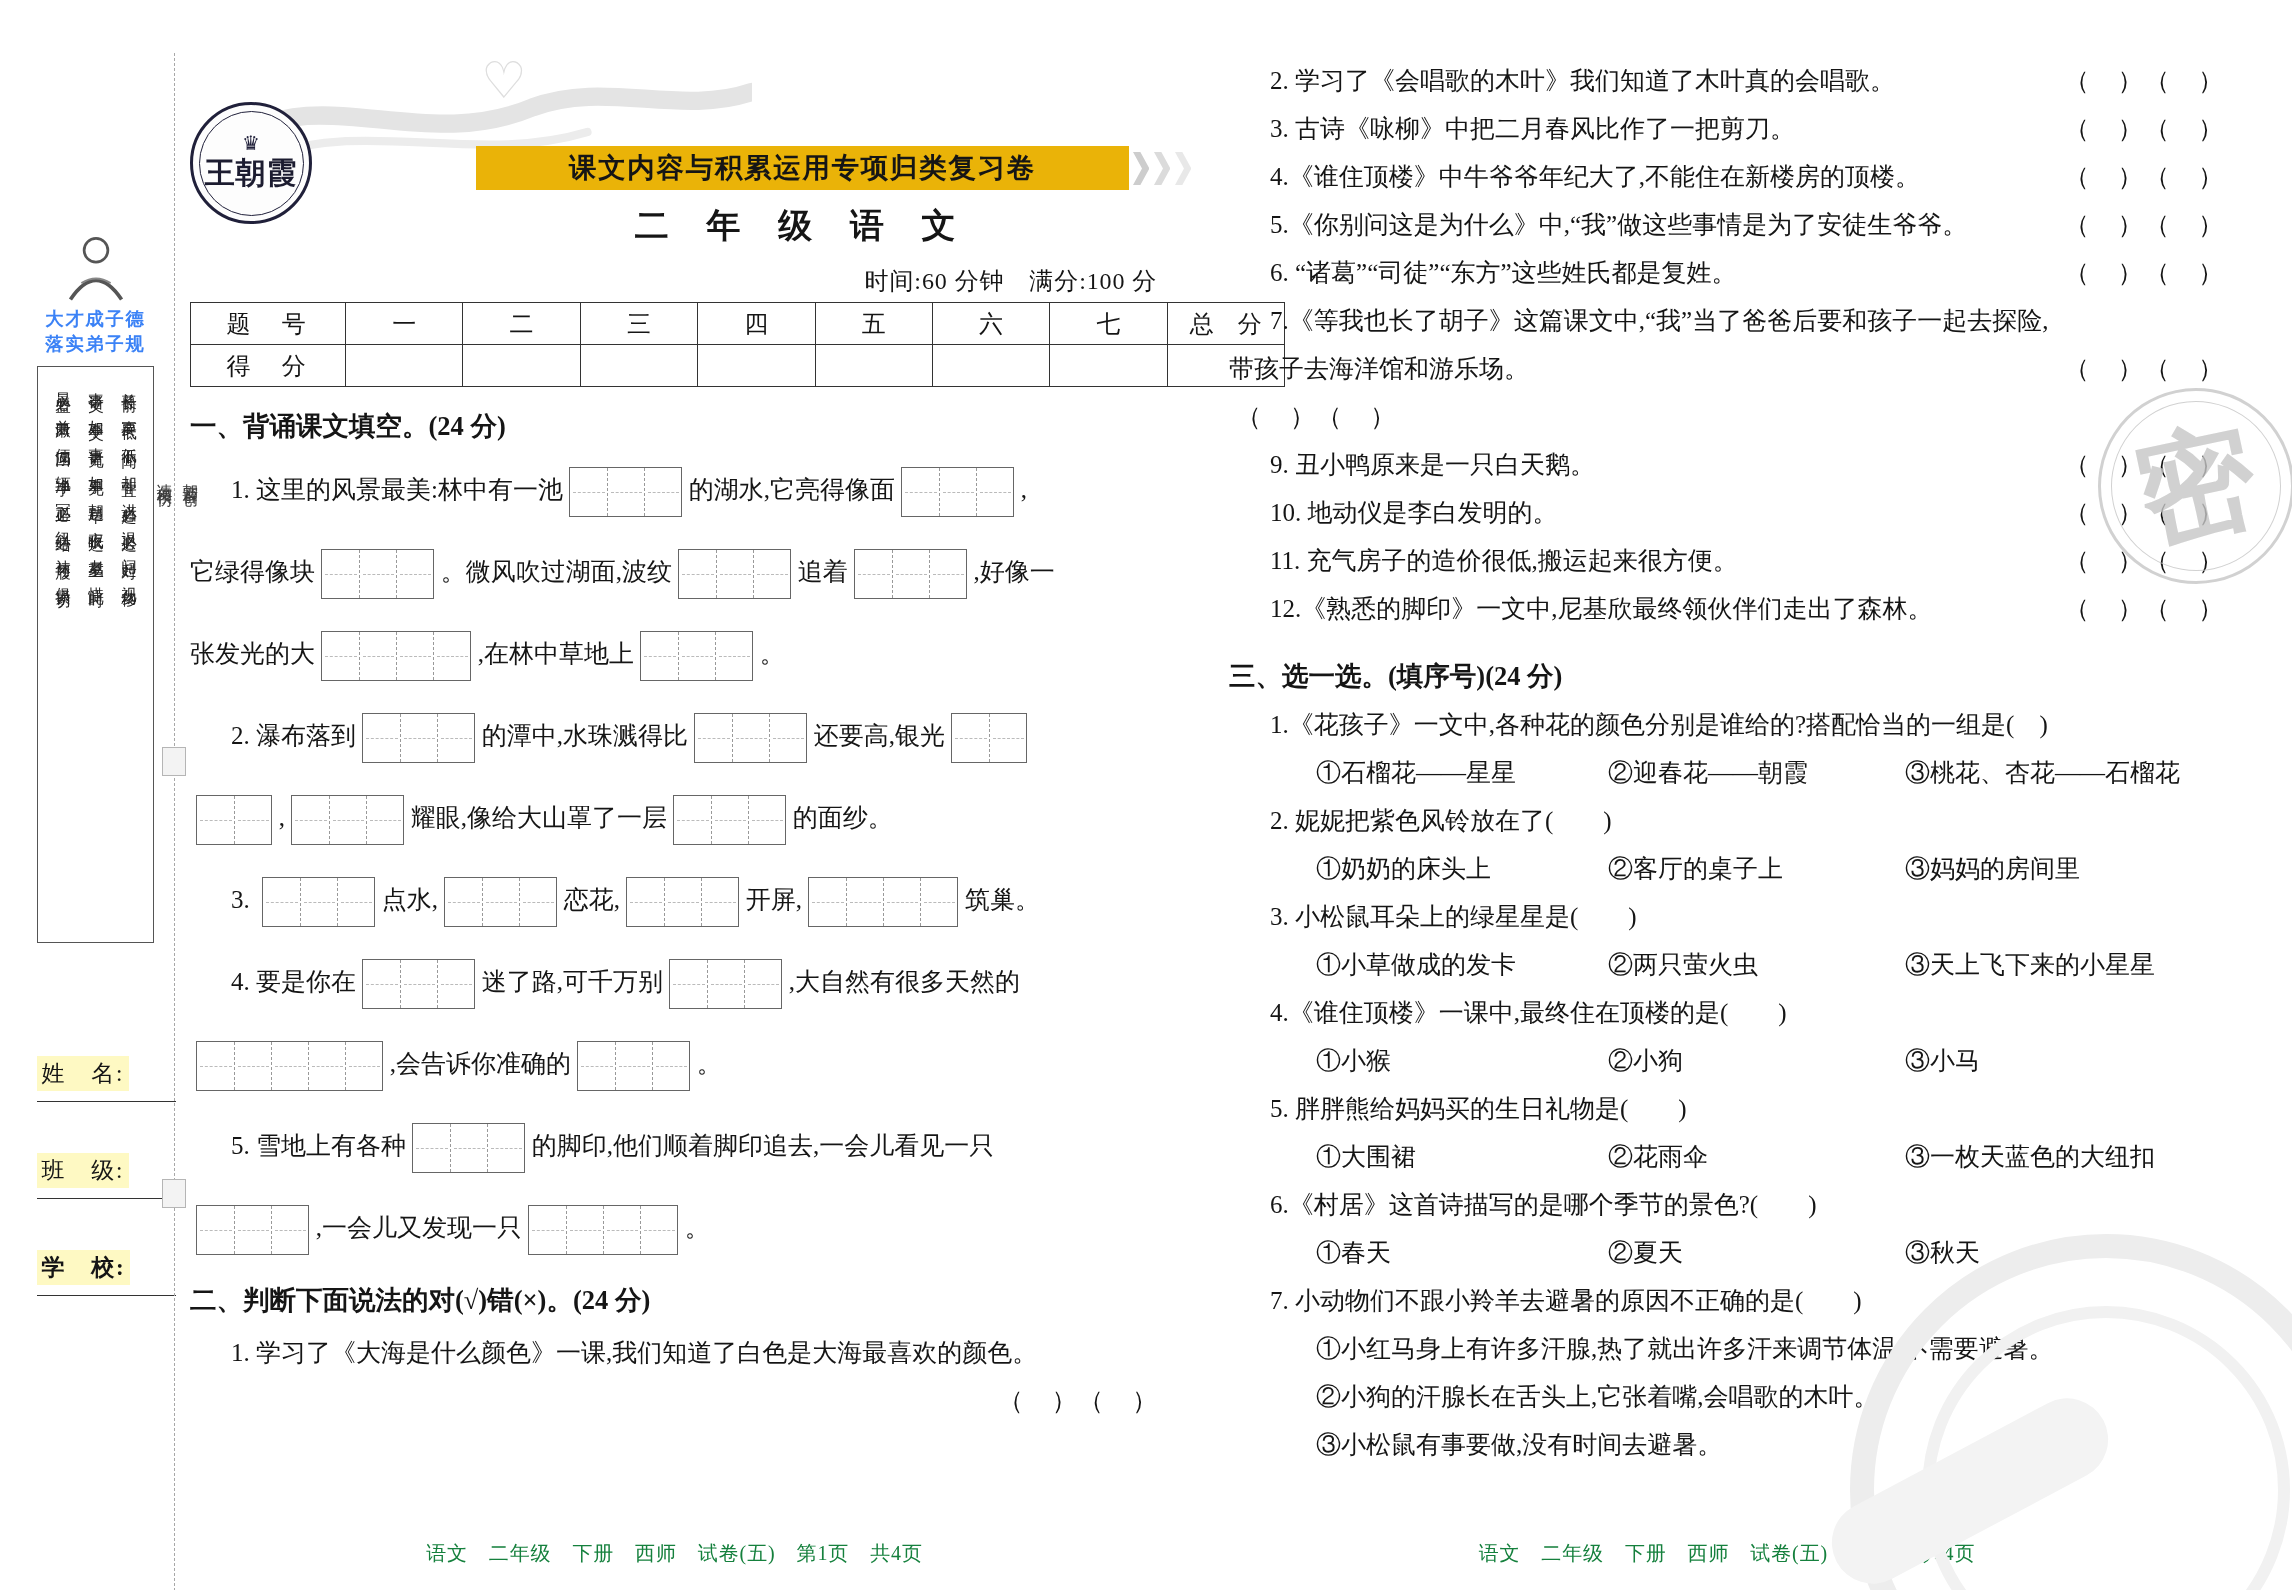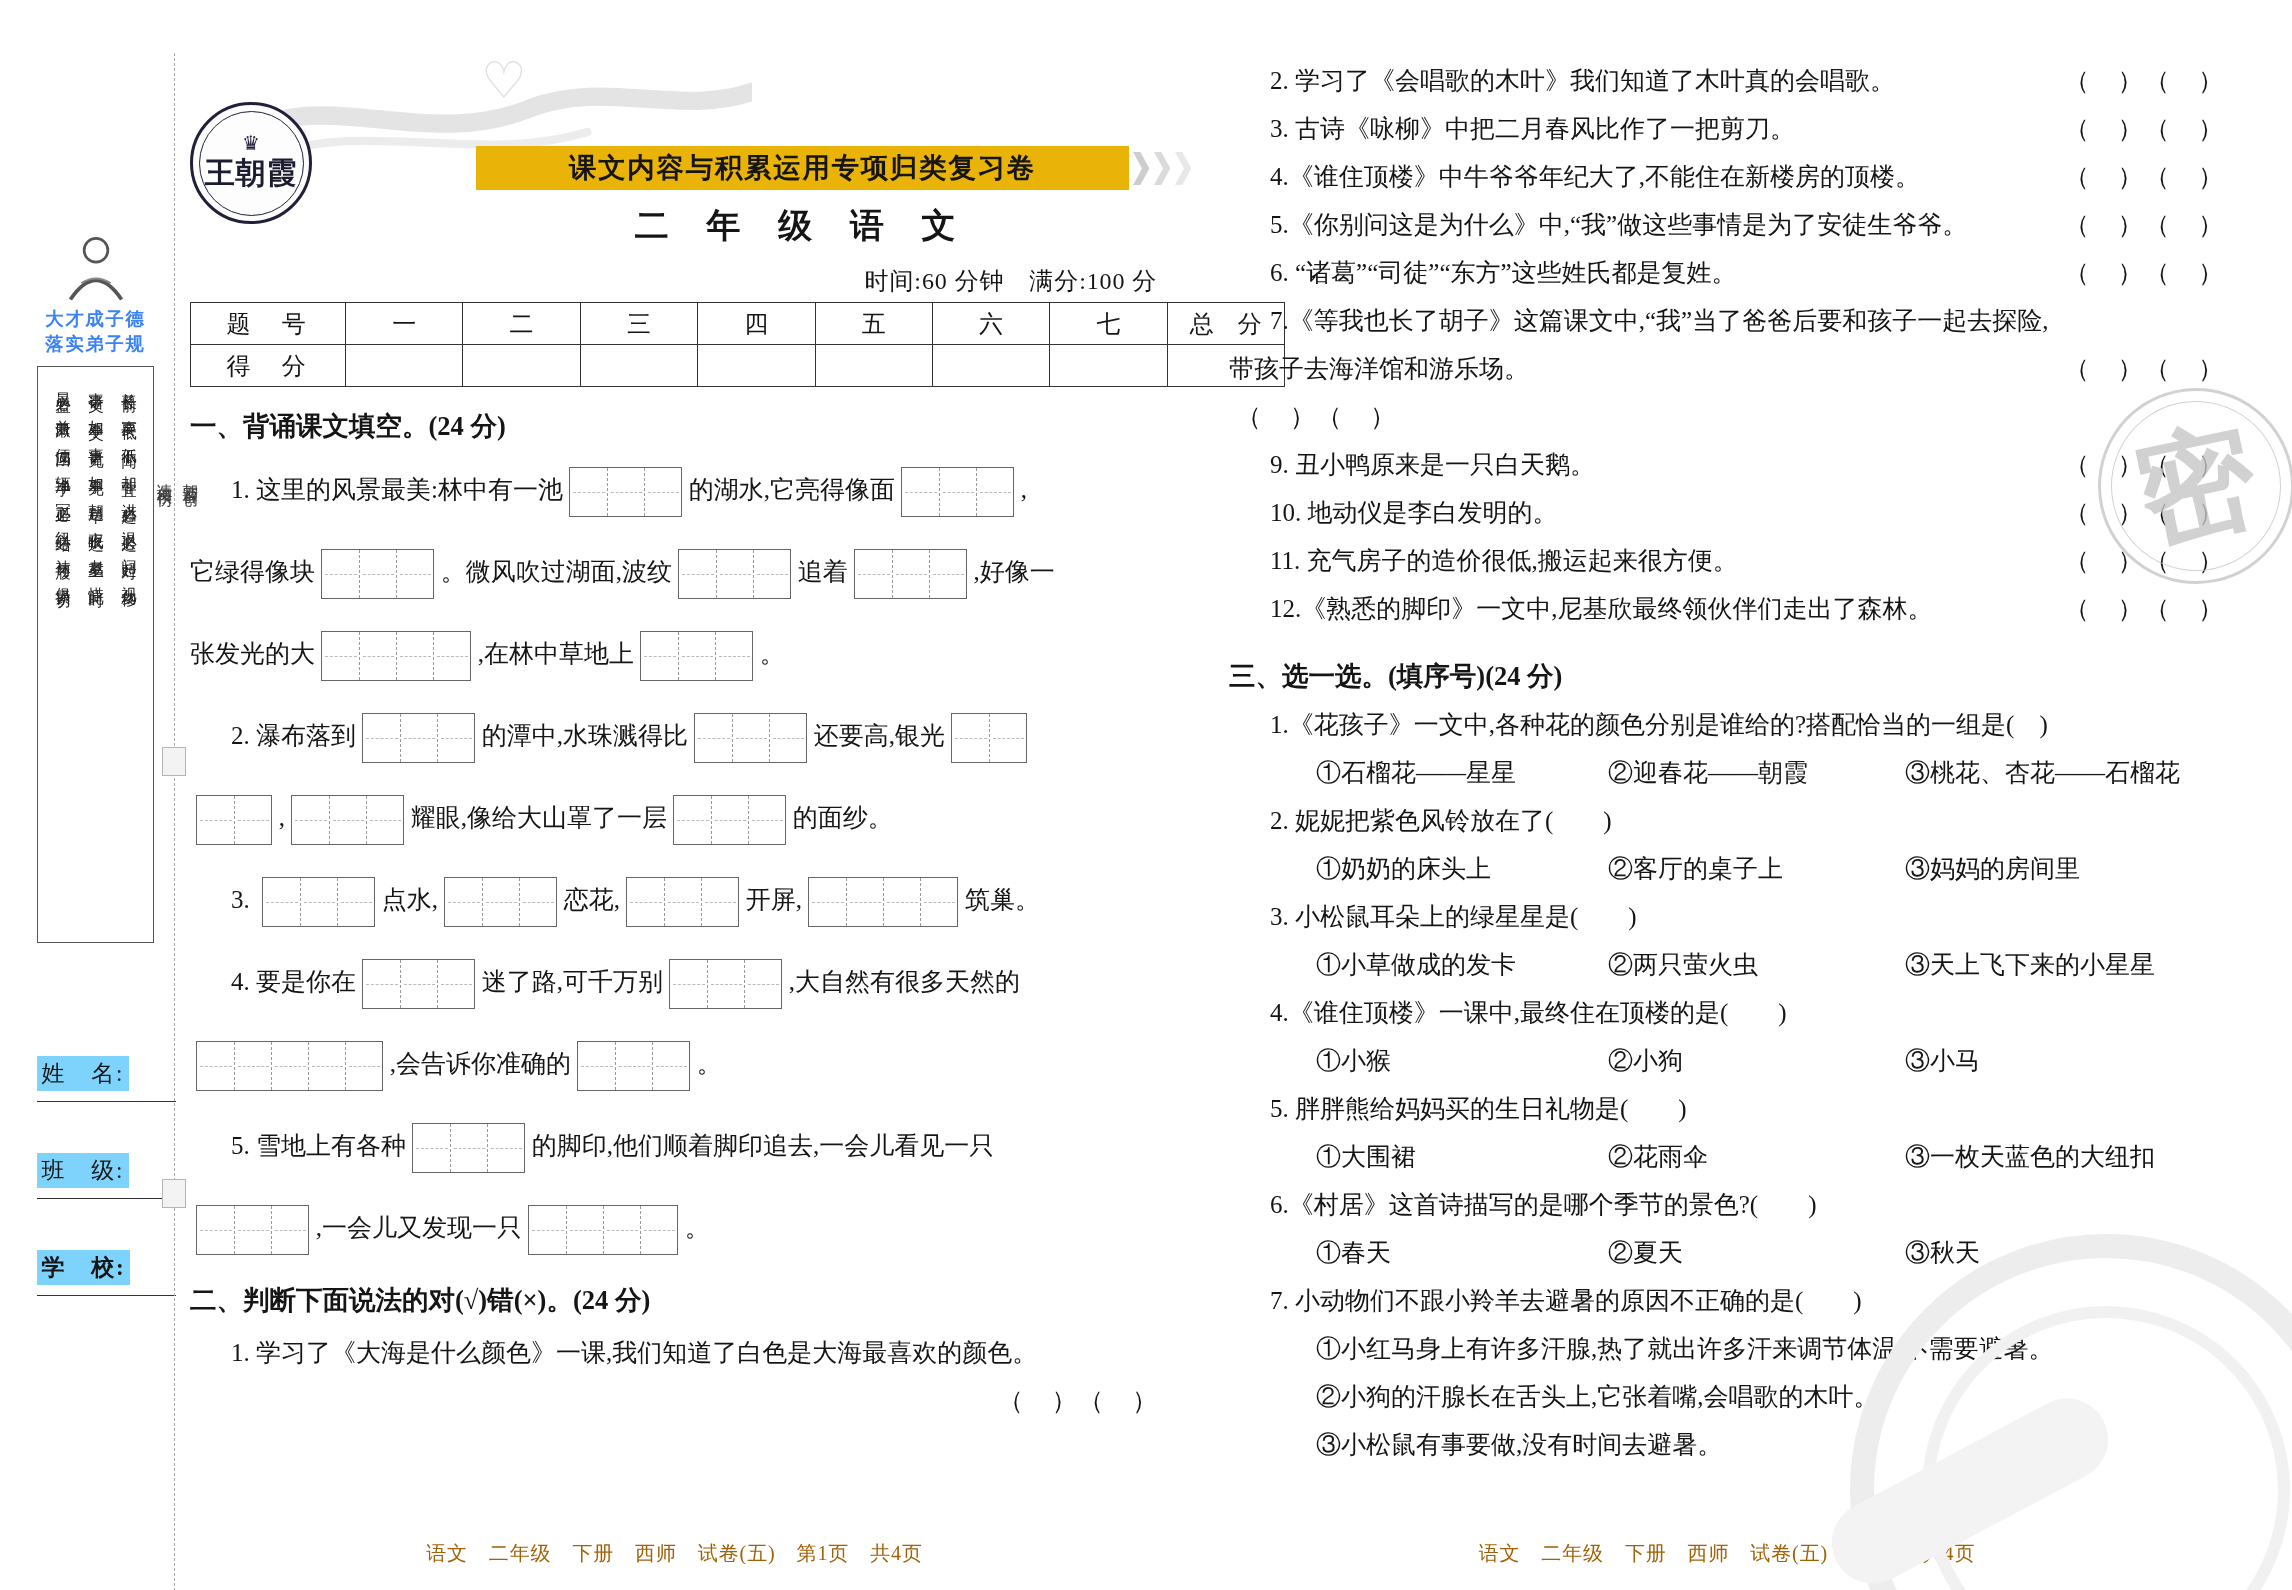--- a/index.html
+++ b/index.html
@@ -15,21 +15,21 @@
 
   
   .sidebar { position:absolute; left:37px; top:230px; width:117px; }
   .seal { width:100%; display:flex; justify-content:center; }
   .motto { font-size:18.3px; color:#3b82f6; font-weight:bold; text-align:center; letter-spacing:1.8px; line-height:25px; }
   .dzg-box { margin-top:9.1px; border:1.8px solid #555; height:577px; display:flex; justify-content:space-evenly; padding:12.8px 1.8px; }
   .dzg-col { writing-mode:vertical-rl; text-orientation:upright; font-size:15.5px; letter-spacing:2.7px; color:#222; }
 
   .field { position:absolute; left:37px; width:139px; height:46px; border-bottom:1.8px solid #333; }
   .f-name { top:1056px; } .f-class { top:1153px; } .f-school { top:1250px;font-weight:bold; }
-  .flabel { display:inline-block; font-size:23px; letter-spacing:1.8px; background:#7dd3fc; padding:1.8px 4.6px; }
+  .flabel { display:inline-block; font-size:23px; letter-spacing:1.8px; background:#fef9c3; padding:1.8px 4.6px; }
 
   
   .foldline { position:absolute; left:174px; top:53px; bottom:0; border-left:1.8px dashed #a8a8a8; }
   .foldnote { position:absolute; left:149px; top:471px; writing-mode:vertical-rl; text-orientation:upright;
               font-size:15.5px; letter-spacing:2.7px; color:#3a3a3a; }
   .foldnote span { display:block; margin-left:4.6px; }
   .fold-mark { position:absolute; left:162px; width:24px; height:29px; border:1.8px solid #b5b5b5; background:#f3f3f3; }
   .fm1 { top:747px; } .fm2 { top:1179px; }
 
   
@@ -81,21 +81,21 @@
   .s2item { display:flex; align-items:flex-end; font-size:25px; line-height:48px; }
   .s2text { flex:1; text-indent:41px; }
   .parens { white-space:nowrap; padding-left:7.3px; letter-spacing:1.8px; }
 
   .s3qt { font-size:25px; line-height:48px; text-indent:41px; }
   .opts-row { display:grid; grid-template-columns:292px 297px auto; padding-left:87px;
               font-size:25px; line-height:48px; }
   .opts-block .opt { display:block; padding-left:87px; font-size:25px; line-height:48px; }
 
   .footer { position:absolute; bottom:24px; left:0; width:100%; text-align:center;
-            font-size:20px; letter-spacing:0.9px; color:#a16207; }
+            font-size:20px; letter-spacing:0.9px; color:#15803d; }
 
   
   .secret-seal { position:absolute; right:-69px; top:388px; width:196px; height:196px; border-radius:50%;
                  border:3.7px solid #c6c6c6; transform:rotate(-12deg); display:flex; align-items:center;
                  justify-content:center; opacity:.8; pointer-events:none; }
   .secret-seal::after { content:""; position:absolute; inset:10px; border:1.8px solid #c6c6c6; border-radius:50%; }
   .secret-seal span { font-size:117px; font-weight:bold; color:#c6c6c6; }
   .big-wm { position:absolute; right:-137px; bottom:-155px; width:512px; height:512px;
             border:24px solid #ededed; border-radius:50%; pointer-events:none; }
   .big-wm::before { content:""; position:absolute; inset:48px; border:12.8px solid #f1f1f1; border-radius:50%; }

